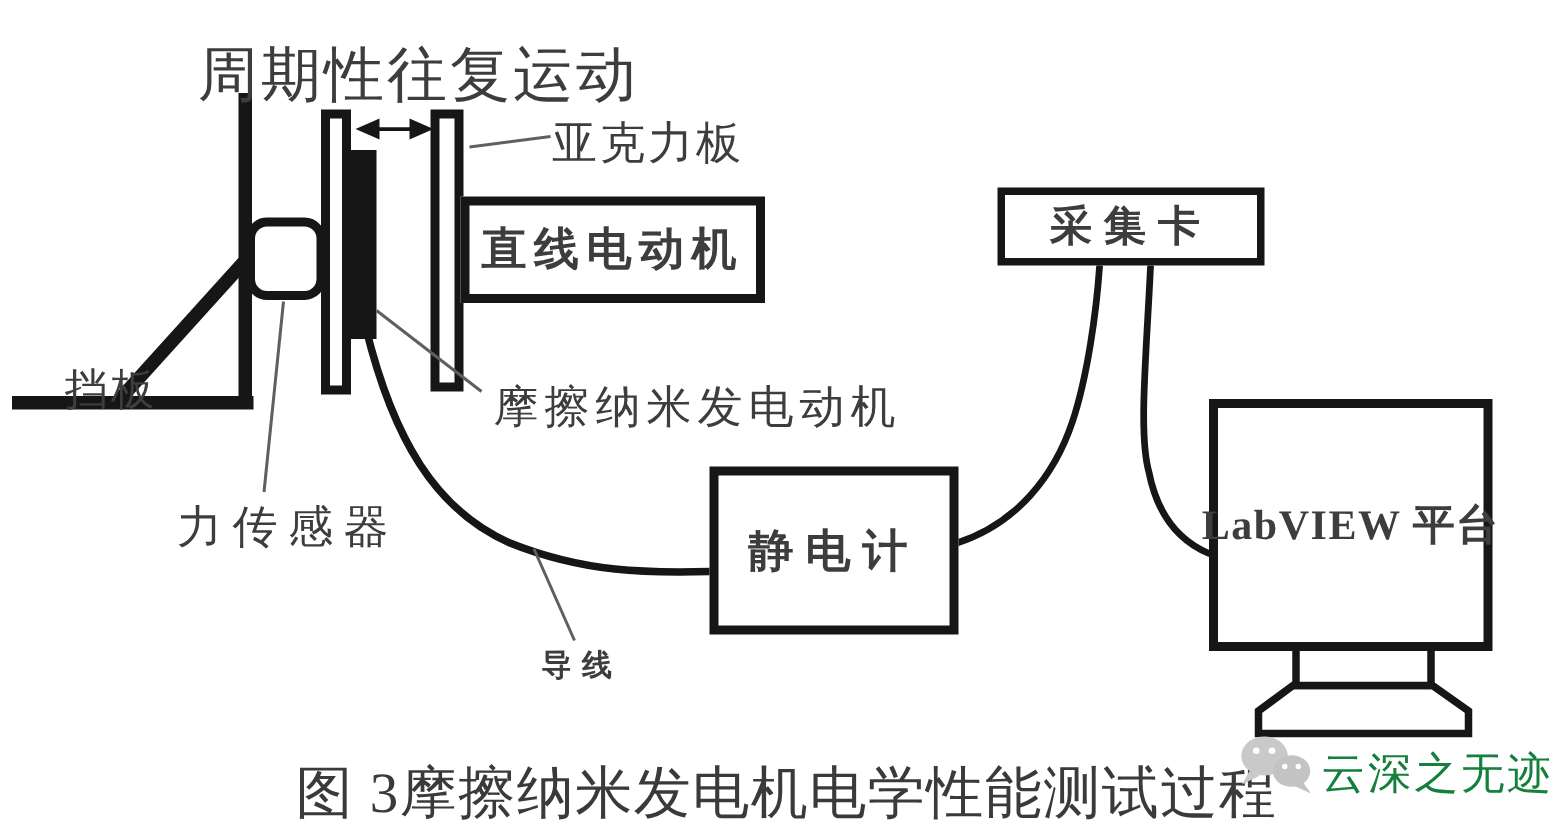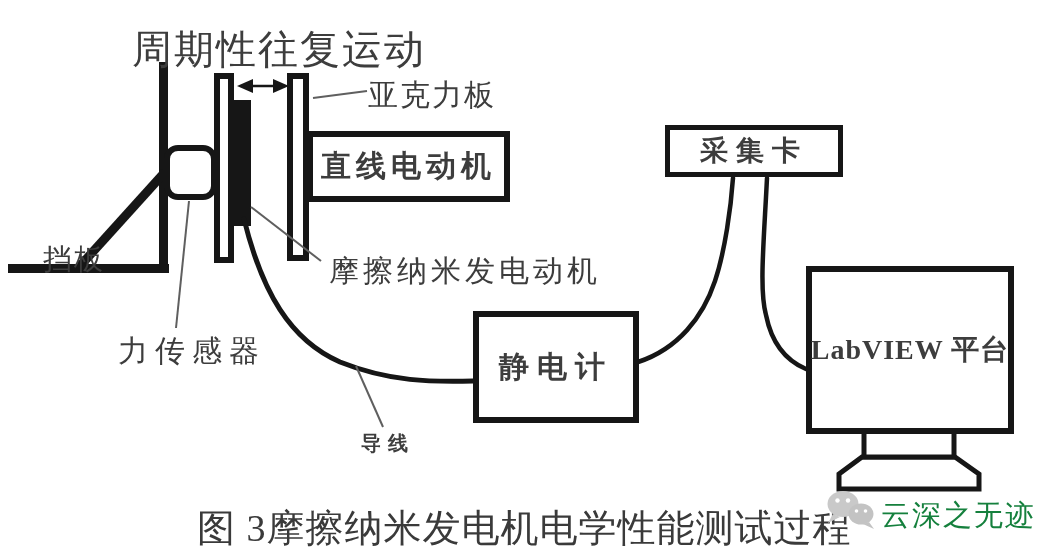--- a/index.html
+++ b/index.html
@@ -19,21 +19,21 @@
   }
   .motion{left:132px;top:22px;font-size:40px;letter-spacing:2px;}
   .baffle{left:43px;top:192px;font-size:29px;letter-spacing:2px;margin-top:48px;}
   .acrylic{left:368px;top:75px;font-size:30px;letter-spacing:2px;}
   .teng{left:329px;top:251px;font-size:30px;letter-spacing:4px;}
   .forcesensor{left:118px;top:331px;font-size:30px;letter-spacing:7px;}
   .wirelbl{left:361px;top:430px;font-size:20px;letter-spacing:7px;font-weight:bold;}
   .linearmotor{left:307px;top:131px;width:203px;height:71px;font-size:30px;letter-spacing:5px;}
   .daq{left:665px;top:125px;width:178px;height:52px;font-size:28px;letter-spacing:8px;border-width:5px;}
   .electrometer{left:473px;top:311px;width:166px;height:112px;font-size:30px;letter-spacing:8px;}
-  .monitor{left:806px;top:266px;width:208px;height:168px;font-size:28px;letter-spacing:1px;}
+  .monitor{left:806px;top:266px;width:189px;height:168px;font-size:28px;letter-spacing:1px;}
   .caption{
     position:absolute;left:197px;top:503px;font-size:38px;color:#3a3a3a;
     letter-spacing:1px;display:flex;align-items:baseline;white-space:nowrap;
   }
   .caption .cap-rest{}
   .wm-text{left:881px;top:496px;font-size:29px;color:#15803d;letter-spacing:2px;}
   .wm-icon{position:absolute;left:824px;top:487px;width:54px;height:46px;}
 </style>
 </head>
 <body>

